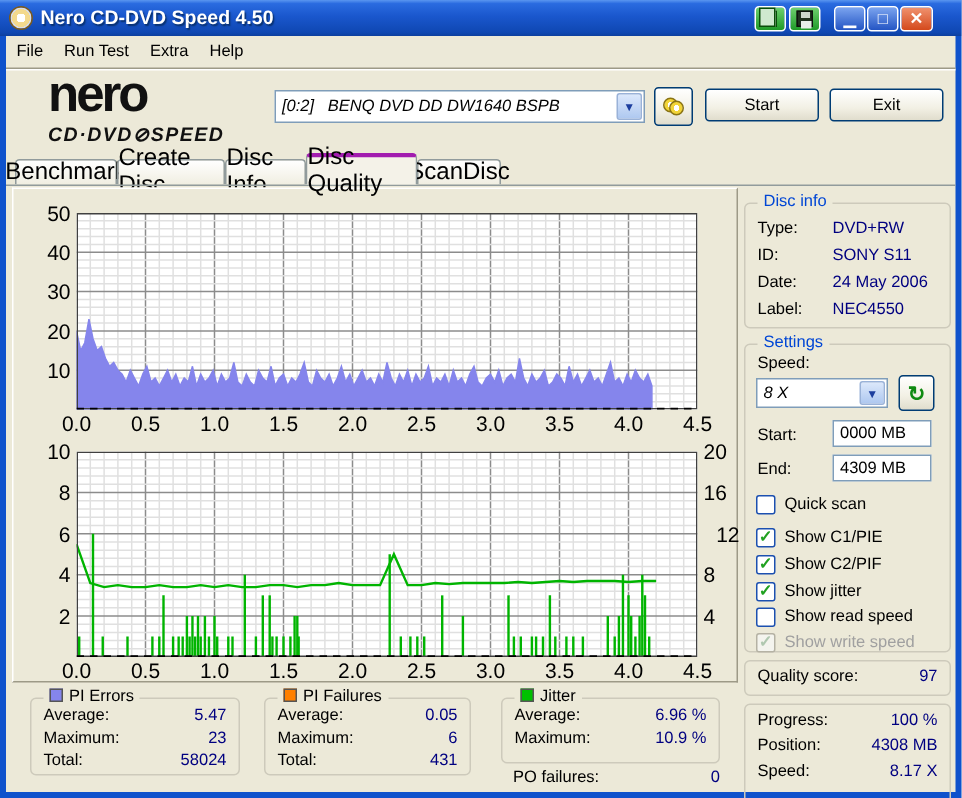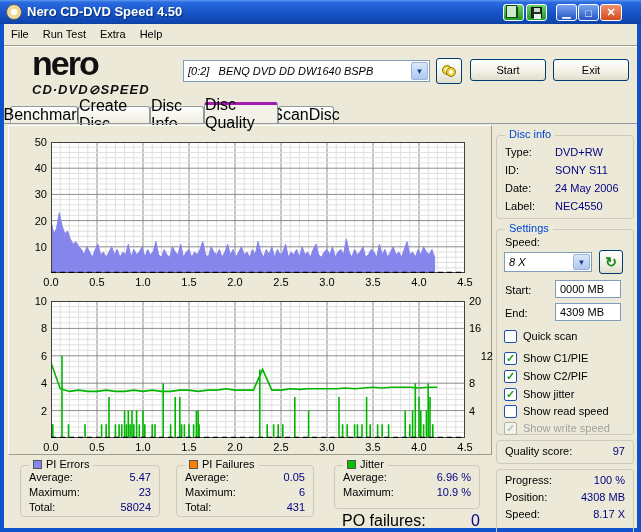--- a/index.html
+++ b/index.html
@@ -55,21 +55,21 @@
   .tabline { position:absolute; left:0
 
 ; top:99px; width:633px; height:1px; background:#919b9c; }
 
   
   .chart-panel { position:absolute; left:4px; top:101px; width:484px; height:330px;
     border:1px solid; border-color:#ffffff #9d9a87 #9d9a87 #ffffff; background:#ece9d8; }
   .plot { position:absolute; background:#fff; }
   #top-plot { left:42px; top:16px; }
   #bottom-plot { left:42px; top:175px; }
-  .tick { position:absolute; font-size:11px; color:#000; height:13px; line-height:13px; }
+  .tick { position:absolute; font-size:14px; color:#000; height:13px; line-height:13px; }
 
   
   .groupbox { position:absolute; border:1px solid #cdcabb; border-radius:4px; }
   .cap { position:absolute; top:-8px; left:8px; background:#ece9d8; padding:0 4px; font-size:11px; white-space:nowrap; }
   .cap.blue { color:#0046d5; }
   .legend-sq { display:inline-block; width:9px; height:9px; border:1px solid #555; margin-right:4px; vertical-align:-1px; }
   .grow { position:absolute; left:8px; right:8px; height:15px; font-size:11px; }
   .grow .v { position:absolute; right:0; color:#000080; }
   .grow .l { position:absolute; left:0; color:#000; }
   .iv { color:#000080; }
@@ -511,18 +511,18 @@
       <span class="cap"><span class="legend-sq" style="background: rgb(0, 192, 0);"></span><span>Jitter</span></span>
       <div class="grow" style="top:5px">
           <span class="l">Average:</span>
           <span class="v">6.96 %</span>
         </div>
       <div class="grow" style="top:20px">
           <span class="l">Maximum:</span>
           <span class="v">10.9 %</span>
         </div>
     </div>
-    <div style="position:absolute;left:338px;top:488px;width:138px;height:14px;font-size:16px">
+    <div style="position:absolute;left:338px;top:488px;width:138px;height:14px;font-size:11px">
       <span style="position:absolute;left:0">PO failures:</span>
       <span style="position:absolute;right:0;color:#000080">0</span>
     </div>
   </div>
 </div>
 
 </body></html>

